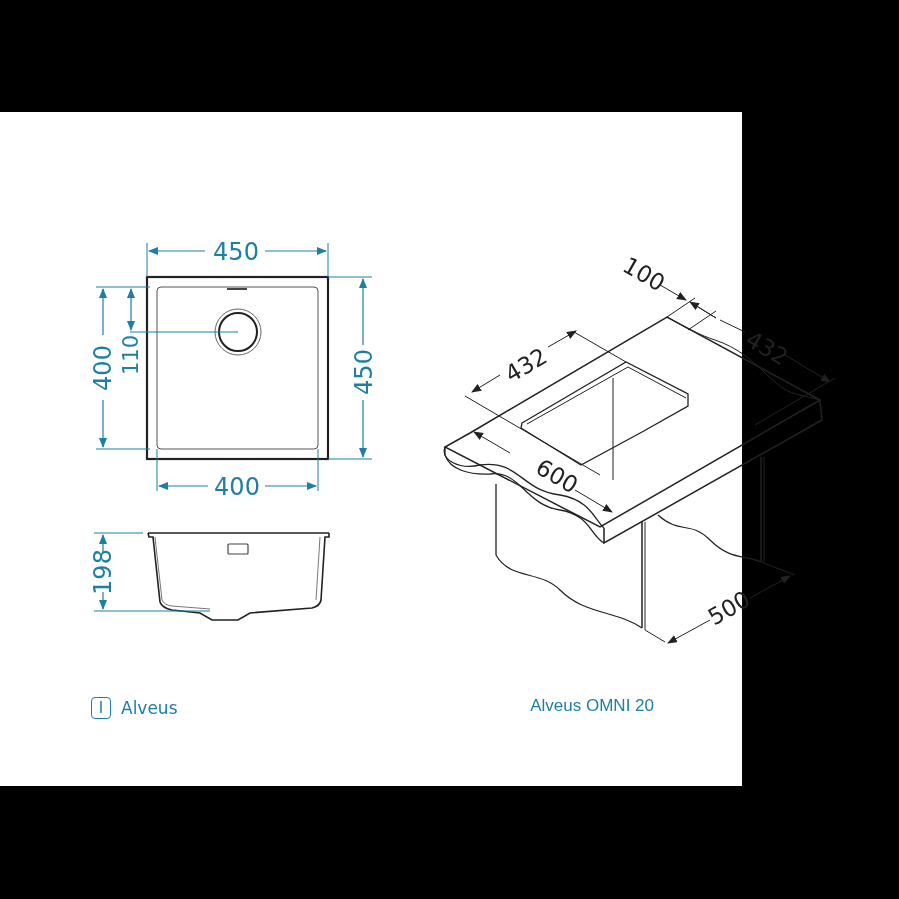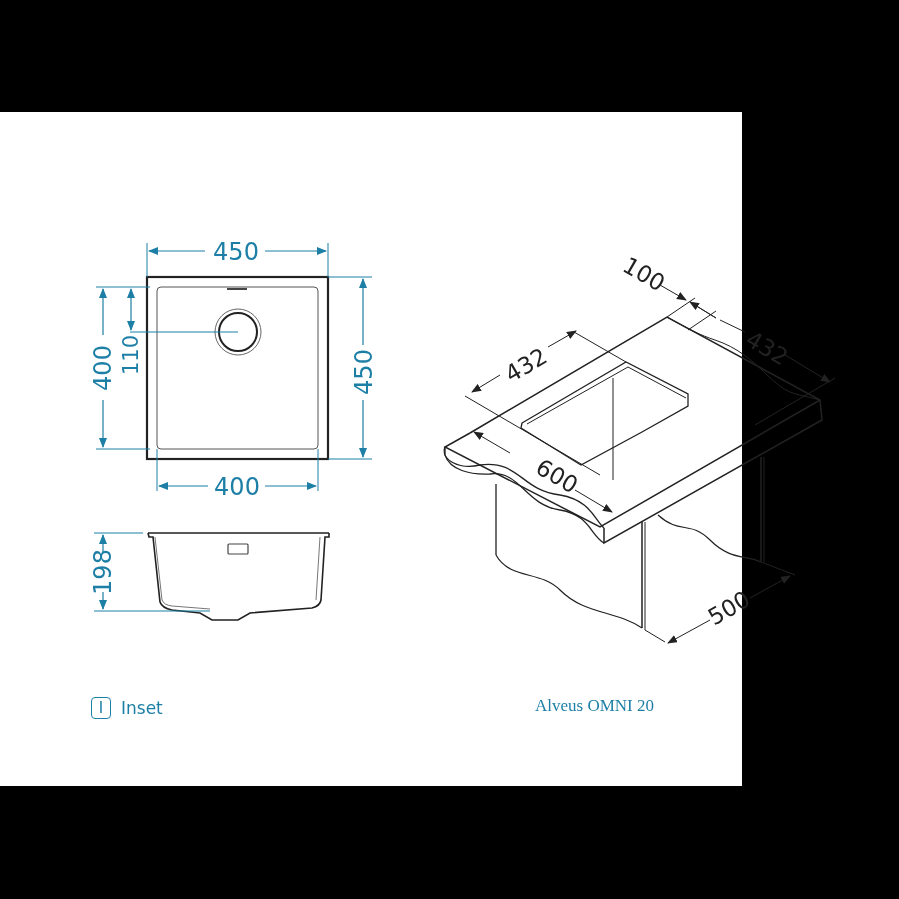--- a/index.html
+++ b/index.html
@@ -4,21 +4,21 @@
 <style>
   html,body{margin:0;padding:0;background:#000;}
   body{width:899px;height:899px;position:relative;overflow:hidden;font-family:"DejaVu Sans",sans-serif;}
   #canvas{position:absolute;left:0;top:112px;width:742px;height:674px;background:#fff;}
   svg{position:absolute;left:0;top:0;}
   .dim{fill:#1d7fa6;font-family:"DejaVu Sans",sans-serif;}
   .dimk{fill:#222;font-family:"DejaVu Sans",sans-serif;}
   .footer-left{position:absolute;left:91px;top:585px;display:flex;align-items:center;gap:10px;}
   .badge{width:20px;height:22px;border:1.5px solid #1d7fa6;border-radius:4px;color:#1d7fa6;display:flex;align-items:center;justify-content:center;font-size:15px;font-family:"DejaVu Sans",sans-serif;box-sizing:border-box;}
   .label{color:#1d7fa6;font-size:17px;font-family:"DejaVu Sans",sans-serif;}
-  .footer-right{position:absolute;right:88px;top:584px;color:#1d7fa6;font-size:17px;font-family:Liberation Serif, serif;}
+  .footer-right{position:absolute;right:88px;top:584px;color:#1d7fa6;font-size:17px;font-family:Liberation Sans, sans-serif;}
 </style>
 </head>
 <body>
 
 <div id="canvas">
 <svg width="899" height="674" viewBox="0 112 899 674">
   <defs>
     <marker id="arB" markerWidth="10" markerHeight="8" refX="9" refY="4" orient="auto" markerUnits="userSpaceOnUse">
       <path d="M0,0 L10,4 L0,8 z" fill="#1d7fa6"></path>
     </marker>
@@ -124,16 +124,16 @@
   </g>
   <text class="dimk" x="530" y="372" font-size="23" text-anchor="middle" transform="rotate(-30 530 372)">432</text>
   <text class="dimk" x="640" y="281" font-size="23" text-anchor="middle" transform="rotate(30 640 281)">100</text>
   <text class="dimk" x="763" y="355" font-size="23" text-anchor="middle" transform="rotate(30 763 355)">432</text>
   <text class="dimk" x="553" y="483" font-size="23" text-anchor="middle" transform="rotate(30 553 483)">600</text>
   <text class="dimk" x="733" y="615" font-size="23" text-anchor="middle" transform="rotate(-30 733 615)">500</text>
 </svg>
 
   <div class="footer-left">
     <span class="badge">I</span>
-    <span class="label">Inset</span>
+    <span class="label">Alveus</span>
   </div>
   <div class="footer-right">Alveus OMNI 20</div>
 </div>
 
 </body></html>

